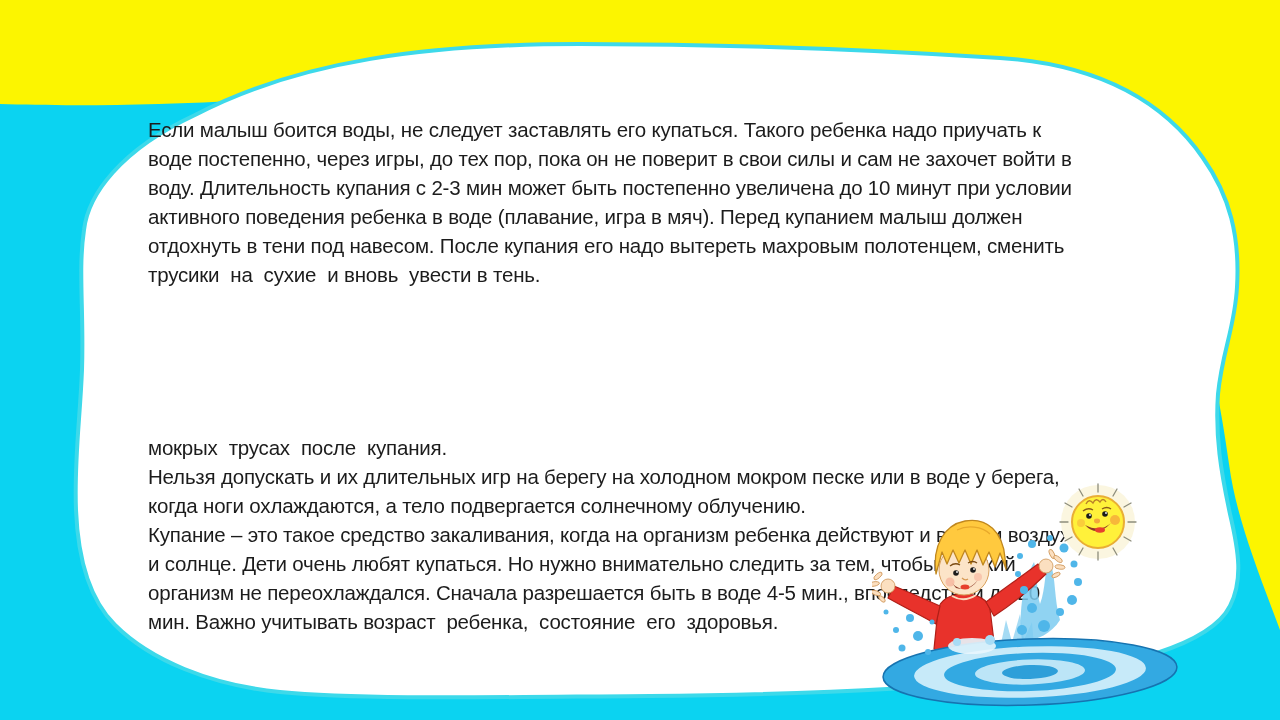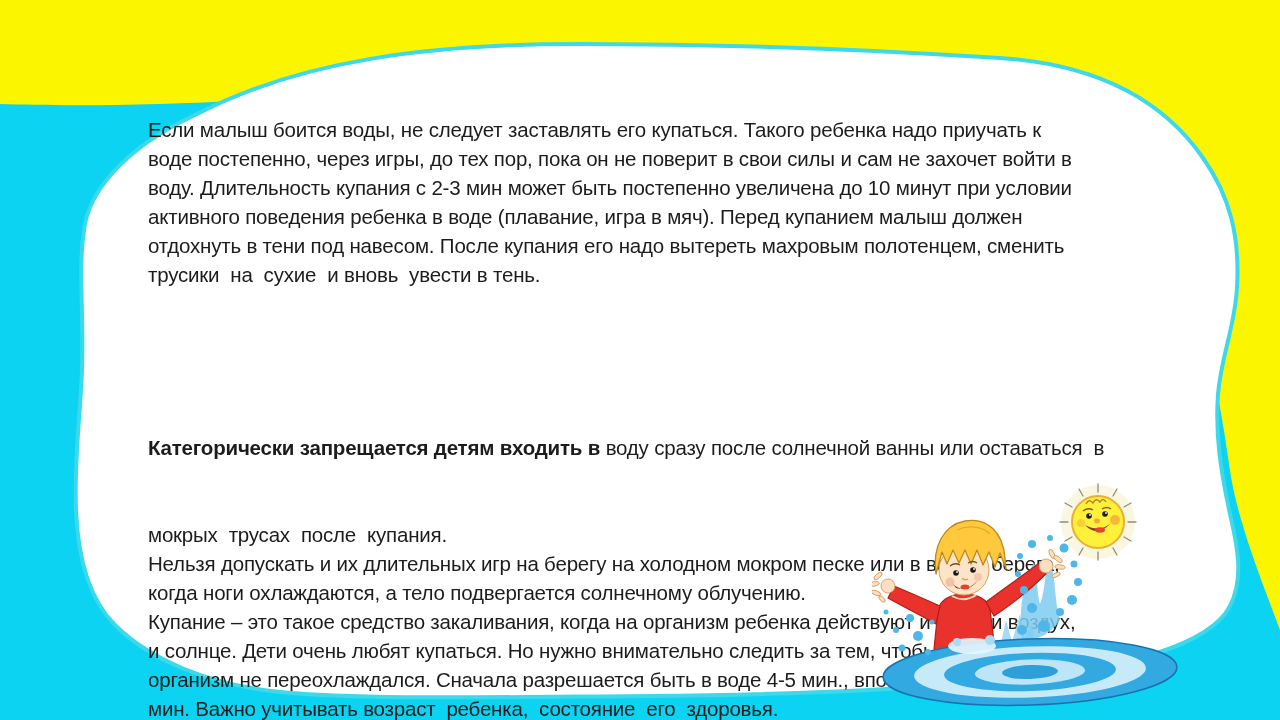--- a/index.html
+++ b/index.html
@@ -47,21 +47,20 @@
   </svg>
 
   <div class="text-block">
     <div class="para">Если малыш боится воды, не следует заставлять его купаться. Такого ребенка надо приучать к
 воде постепенно, через игры, до тех пор, пока он не поверит в свои силы и сам не захочет войти в
 воду. Длительность купания с 2-3 мин может быть постепенно увеличена до 10 минут при условии
 активного поведения ребенка в воде (плавание, игра в мяч). Перед купанием малыш должен
 отдохнуть в тени под навесом. После купания его надо вытереть махровым полотенцем, сменить
 трусики  на  сухие  и вновь  увести в тень.</div>
     <div class="para p2">
-      <div class="line"><span class="bold">Категорически запрещается детям входить в</span><span> воду сразу после солнечной ванны или оставаться  в</span></div>
       <div>мокрых  трусах  после  купания.
 Нельзя допускать и их длительных игр на берегу на холодном мокром песке или в воде у берега,
 когда ноги охлаждаются, а тело подвергается солнечному облучению.
 Купание – это такое средство закаливания, когда на организм ребенка действуют и вода, и воздух,
 и солнце. Дети очень любят купаться. Но нужно внимательно следить за тем, чтобы детский
 организм не переохлаждался. Сначала разрешается быть в воде 4-5 мин., впоследствии до 20
 мин. Важно учитывать возраст  ребенка,  состояние  его  здоровья.</div>
     </div>
   </div>
 

